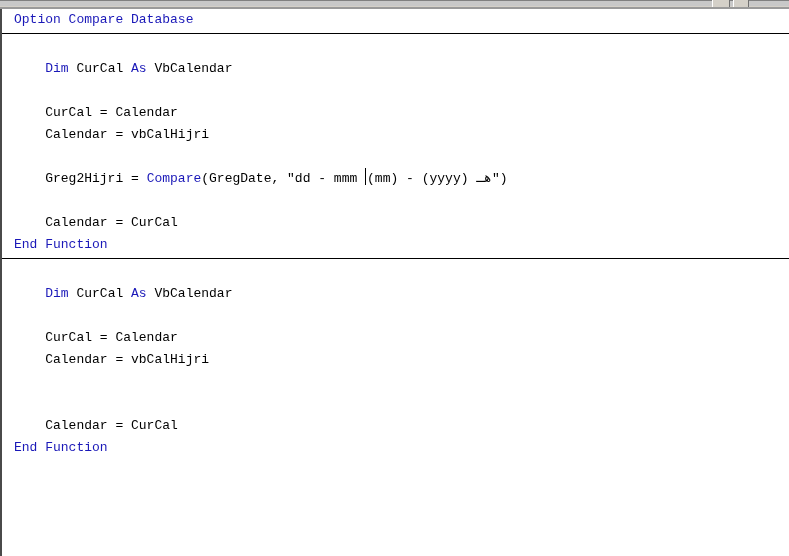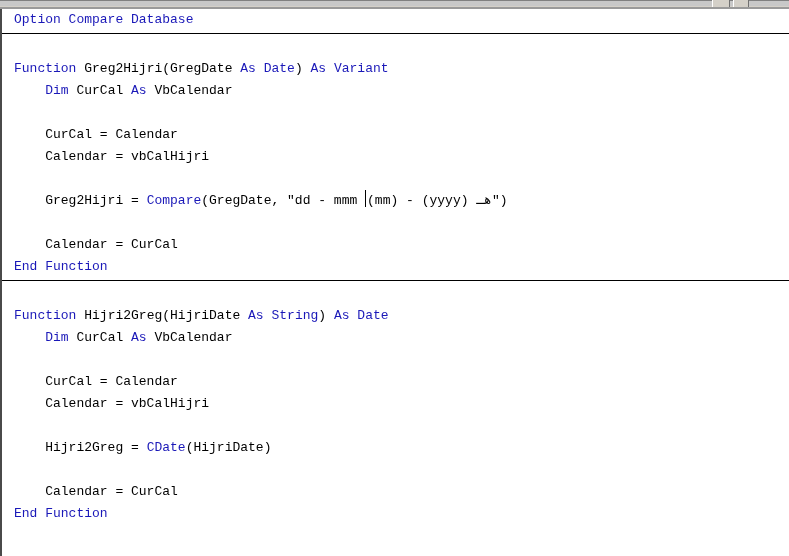--- a/index.html
+++ b/index.html
@@ -131,43 +131,40 @@
   <div id="code-pane">
 
     <div class="code-block">
         <div class="code-line"><span class="kw">Option Compare Database</span></div>
       </div>
 
     <div class="proc-separator"></div>
 
     <div class="code-block">
         <div class="code-line blank">&nbsp;</div>
-        <div class="code-line"><span class="kw">Function</span><span class="txt"> Greg2Hijri(GregDate </span><span class="kw">As</span><span class="txt"> </span><span class="kw">Date</span><span class="txt">) </span><span class="kw">As</span><span class="txt"> </span><span class="kw">Variant</span></div>
         <div class="code-line"><span class="txt">    </span><span class="kw">Dim</span><span class="txt"> CurCal </span><span class="kw">As</span><span class="txt"> VbCalendar</span></div>
         <div class="code-line blank">&nbsp;</div>
         <div class="code-line"><span class="txt">    CurCal = Calendar</span></div>
         <div class="code-line"><span class="txt">    Calendar = vbCalHijri</span></div>
         <div class="code-line blank">&nbsp;</div>
         <div class="code-line"><span class="txt">    Greg2Hijri = </span><span class="kw">Compare</span><span class="txt">(GregDate, "dd - mmm </span><span class="caret"></span><span class="txt">(mm) - (yyyy) هـ")</span></div>
         <div class="code-line blank">&nbsp;</div>
         <div class="code-line"><span class="txt">    Calendar = CurCal</span></div>
         <div class="code-line"><span class="kw">End Function</span></div>
       </div>
 
     <div class="proc-separator"></div>
 
     <div class="code-block">
         <div class="code-line blank">&nbsp;</div>
-        <div class="code-line"><span class="kw">Function</span><span class="txt"> Hijri2Greg(HijriDate </span><span class="kw">As</span><span class="txt"> </span><span class="kw">String</span><span class="txt">) </span><span class="kw">As</span><span class="txt"> </span><span class="kw">Date</span></div>
         <div class="code-line"><span class="txt">    </span><span class="kw">Dim</span><span class="txt"> CurCal </span><span class="kw">As</span><span class="txt"> VbCalendar</span></div>
         <div class="code-line blank">&nbsp;</div>
         <div class="code-line"><span class="txt">    CurCal = Calendar</span></div>
         <div class="code-line"><span class="txt">    Calendar = vbCalHijri</span></div>
         <div class="code-line blank">&nbsp;</div>
-        <div class="code-line"><span class="txt">    Hijri2Greg = </span><span class="kw">CDate</span><span class="txt">(HijriDate)</span></div>
         <div class="code-line blank">&nbsp;</div>
         <div class="code-line"><span class="txt">    Calendar = CurCal</span></div>
         <div class="code-line"><span class="kw">End Function</span></div>
         <div class="code-line blank">&nbsp;</div>
       </div>
 
   </div>
 </div>
 
 </body></html>

